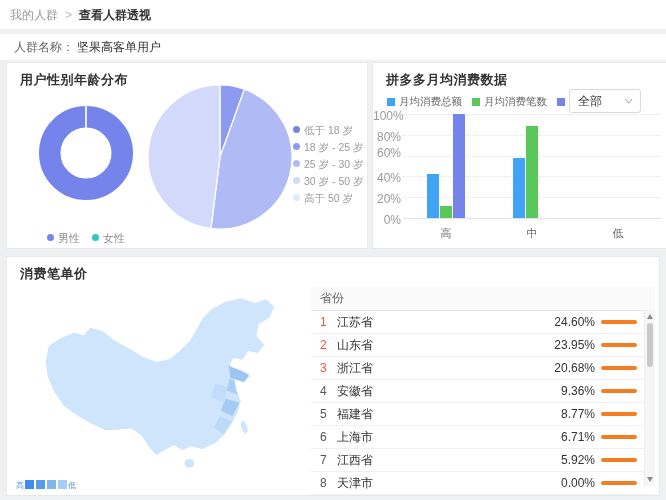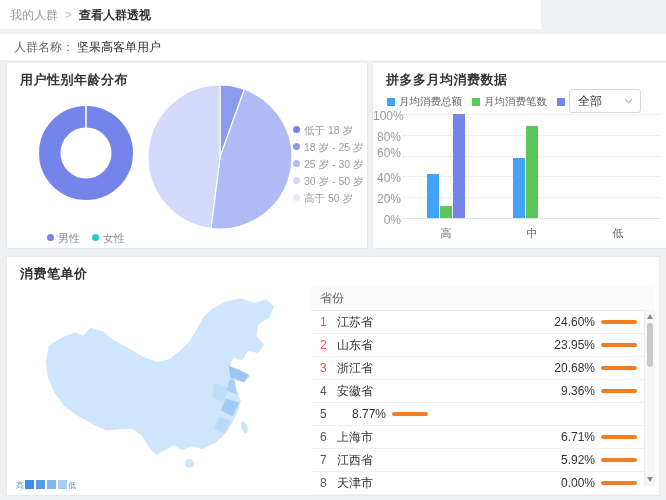--- a/index.html
+++ b/index.html
@@ -3,21 +3,21 @@
 <meta charset="utf-8">
 <style>
   html,body{margin:0;padding:0;}
   body{
     width:666px;height:500px;position:relative;overflow:hidden;
     background:#eef0f2;
     font-family:"Liberation Sans","DejaVu Sans",sans-serif;
     -webkit-font-smoothing:antialiased;
   }
   .bar-top{
-    position:absolute;left:0;top:0;width:541px;height:30px;background:#fff;
+    position:absolute;left:0;top:0;width:666px;height:30px;background:#fff;
     border-bottom:1px solid #f0f0f0;box-sizing:border-box;
     font-size:12px;color:#999;line-height:30px;padding-left:10px;
   }
   .bar-top .crumb-cur{color:#333;font-weight:bold;margin-left:7px;}
   .bar-top .crumb-sep{margin-left:7px;color:#bbb;}
   .bar-name{
     position:absolute;left:0;top:34px;width:666px;height:26px;background:#fff;
     box-sizing:border-box;font-size:12px;color:#666;line-height:26px;padding-left:14px;
   }
   .bar-name .aud-name{color:#333;margin-left:3px;}
@@ -197,20 +197,21 @@
           <span class="tbar" style="background:#f57c20"></span>
         </div>
         <div class="trow">
           <span class="trank">4</span>
           <span class="tname">安徽省</span>
           <span class="tpct">9.36%</span>
           <span class="tbar" style="background:#f57c20"></span>
         </div>
         <div class="trow">
           <span class="trank">5</span>
+          <span class="tname">福建省</span>
           <span class="tpct">8.77%</span>
           <span class="tbar" style="background:#f57c20"></span>
         </div>
         <div class="trow">
           <span class="trank">6</span>
           <span class="tname">上海市</span>
           <span class="tpct">6.71%</span>
           <span class="tbar" style="background:#f57c20"></span>
         </div>
         <div class="trow">

